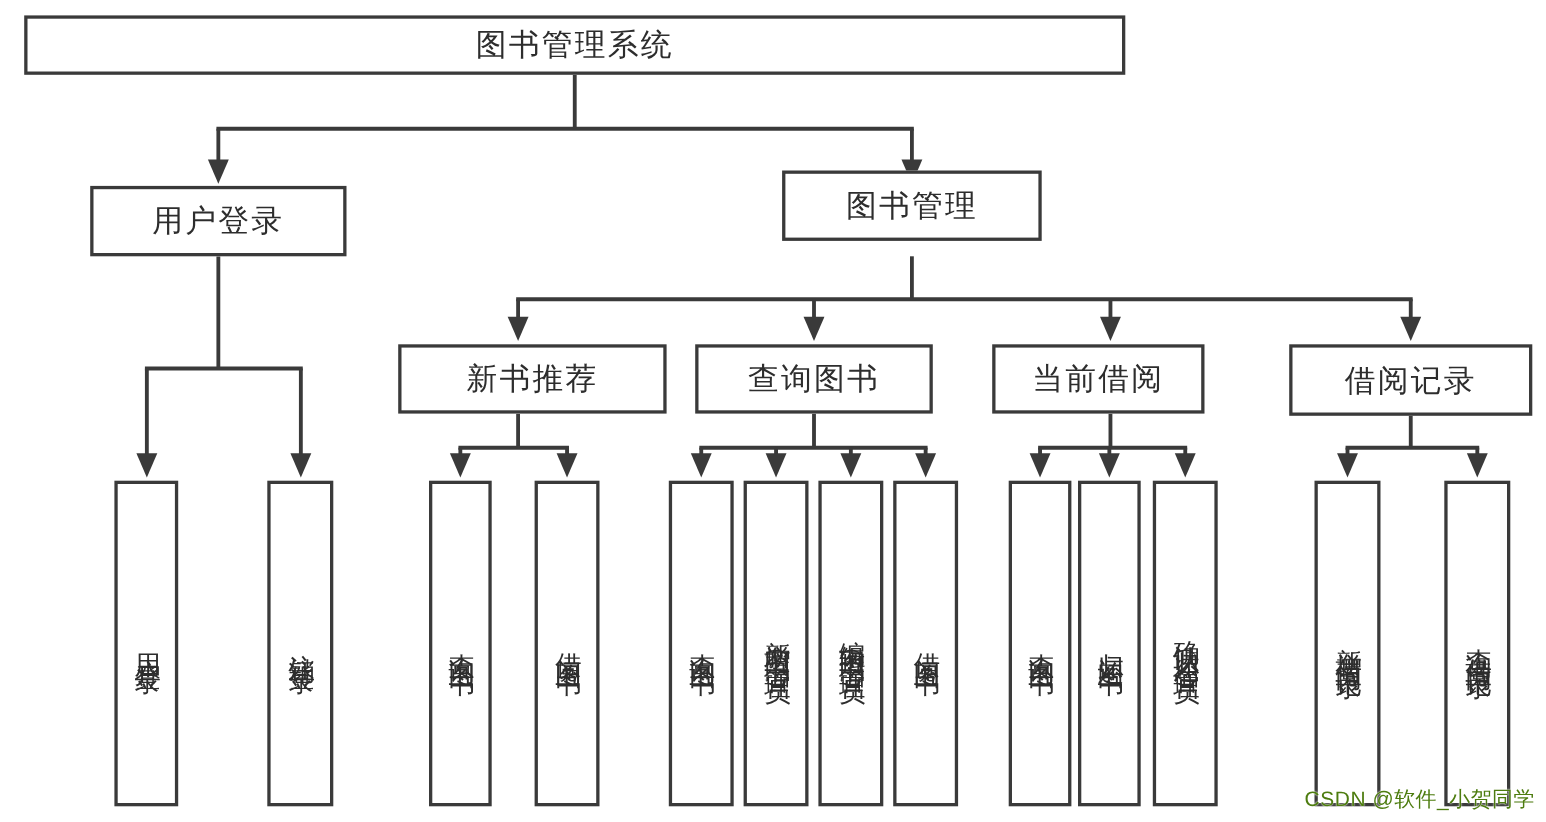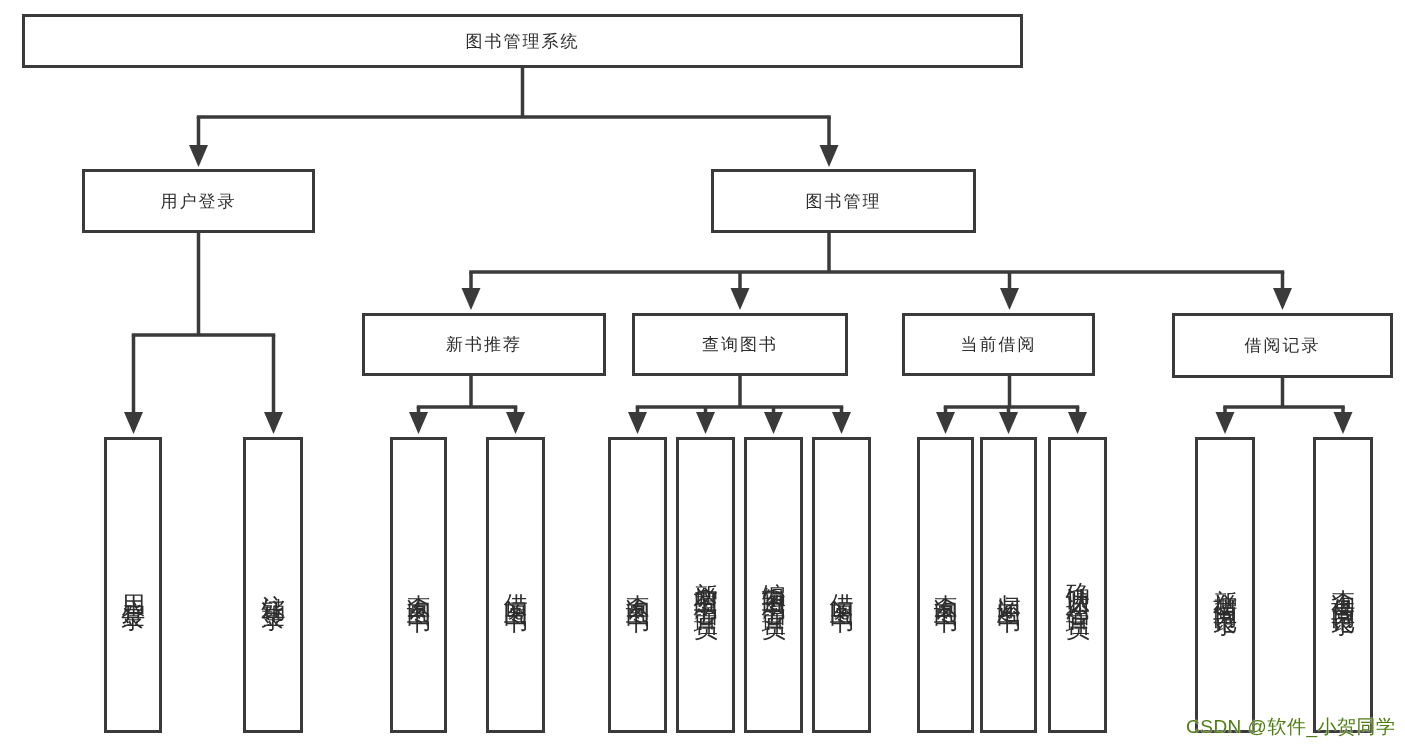--- a/index.html
+++ b/index.html
@@ -22,21 +22,21 @@
     box-sizing: border-box;
     background: #ffffff;
     border: 3.5px solid #3a3a3a;
     display: flex;
     align-items: center;
     justify-content: center;
     color: #2d2d2d;
     z-index: 2;
   }
   .hnode {
-    font-size: 17px;
+    font-size: 28px;
     letter-spacing: 2px;
     white-space: nowrap;
   }
   .vnode {
     top: 437px;
     height: 296px;
   }
   .vnode .vtext {
     writing-mode: vertical-rl;
     text-orientation: mixed;
@@ -113,21 +113,21 @@
       <line x1="1223.25" y1="407" x2="1344.75" y2="407" stroke="#3a3a3a" stroke-width="3.5"></line>
       <line x1="1225" y1="407" x2="1225" y2="420" stroke="#3a3a3a" stroke-width="3.5"></line>
       <polygon points="1215.5,412 1234.5,412 1225,434" fill="#3a3a3a"></polygon>
       <line x1="1343" y1="407" x2="1343" y2="420" stroke="#3a3a3a" stroke-width="3.5"></line>
       <polygon points="1333.5,412 1352.5,412 1343,434" fill="#3a3a3a"></polygon>
     </svg>
 
   <div class="node hnode" style="left:22px; top:14px; width:1001px; height:54px;">图书管理系统</div>
 
   <div class="node hnode" style="left:82px; top:169px; width:233px; height:64px;">用户登录</div>
-  <div class="node hnode" style="left:711px; top:169px; width:265px; height:64px;">图书管理</div>
+  <div class="node hnode" style="left:711px; top:155px; width:236px; height:64px;">图书管理</div>
 
   <div class="node hnode" style="left:362px; top:313px; width:244px; height:63px;">新书推荐</div>
   <div class="node hnode" style="left:632px; top:313px; width:216px; height:63px;">查询图书</div>
   <div class="node hnode" style="left:902px; top:313px; width:193px; height:63px;">当前借阅</div>
   <div class="node hnode" style="left:1172px; top:313px; width:221px; height:65px;">借阅记录</div>
 
   <div class="node vnode" style="left:104px; width:58px;">
     <span class="vtext">用户登录</span>
   </div>
   <div class="node vnode" style="left:243px; width:60px;">

